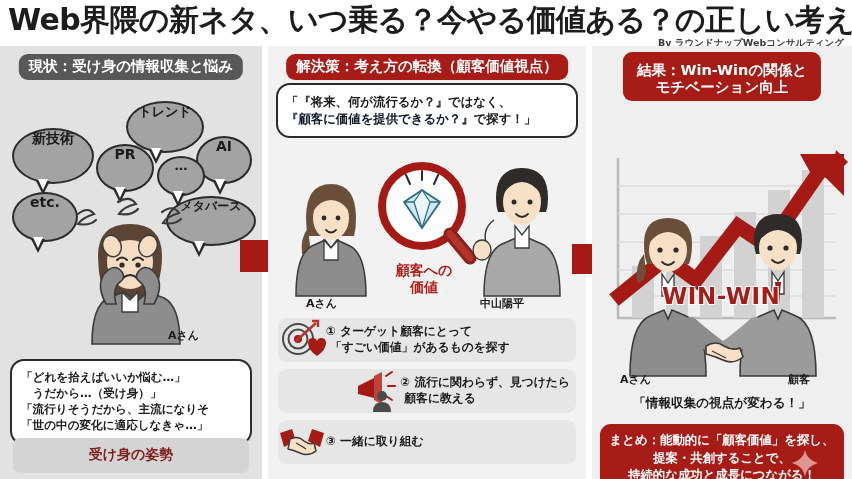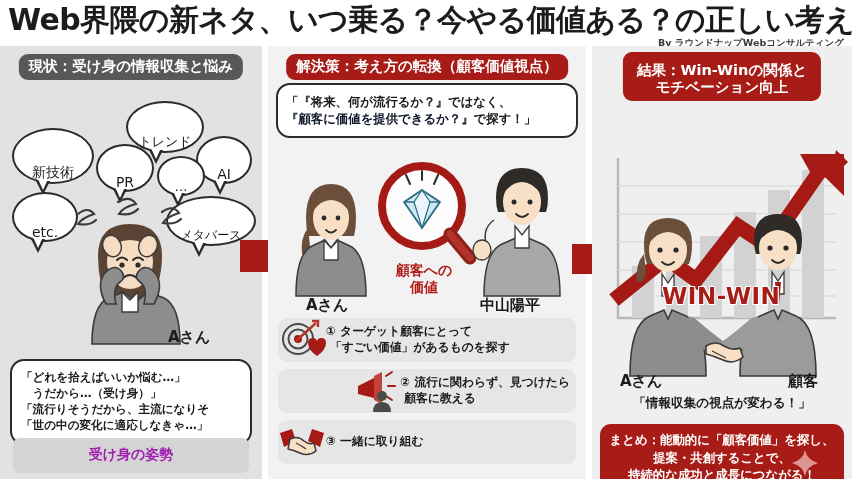--- a/index.html
+++ b/index.html
@@ -35,39 +35,39 @@
     line-height:1.18;white-space:nowrap;
   }
   .hdr-gray{background:#585858;}
   .hdr-red{background:#a81c17;}
   .hdr1{top:8px;padding:4px 10px 5px;font-size:14.5px;}
   .hdr2{top:8px;padding:4px 10px 5px;font-size:14.5px;}
   .hdr3{top:6px;padding:10px 14px 5px;font-size:14.5px;}
 
   
   .bub{
-    position:absolute;background:#ffffff;border:2.2px solid #2b2b2b;
-    border-radius:50%;display:flex;align-items:flex-end;justify-content:center;
-    font-weight:normal;color:#1b1b1b;text-align:center;
+    position:absolute;background:#a3a3a3;border:2.2px solid #2b2b2b;
+    border-radius:50%;display:flex;align-items:flex-start;justify-content:center;
+    font-weight:bold;color:#1b1b1b;text-align:center;
   }
   .bub:after{
     content:"";position:absolute;width:0;height:0;
     border-left:7px solid transparent;border-right:7px solid transparent;
     border-top:14px solid #2b2b2b;bottom:-13px;left:28%;
   }
   .bub:before{
     content:"";position:absolute;width:0;height:0;z-index:2;
     border-left:5px solid transparent;border-right:5px solid transparent;
     border-top:11px solid #fff;bottom:-8px;left:calc(28% + 2px);
   }
 
   
   .fig{position:absolute;}
   .lbl{
-    position:absolute;font-size:15px;font-weight:bold;color:#1b1b1b;
+    position:absolute;font-size:11px;font-weight:bold;color:#1b1b1b;
     white-space:nowrap;
   }
 
   
   .quote{
     position:absolute;background:#fff;border:2.4px solid #2b2b2b;
     border-radius:14px;font-weight:bold;color:#1b1b1b;
     line-height:1.38;
   }
   .quote .tail{
@@ -75,21 +75,21 @@
   }
   .red{color:#0f172a;}
 
   
   .arrow{position:absolute;}
 
   
   .pill{
     position:absolute;left:50%;transform:translateX(-50%);
     background:#d4d4d4;border-radius:7px;text-align:center;
-    font-weight:bold;color:#a21caf;
+    font-weight:bold;color:#7f1d1d;
   }
 
   
   .itm{
     position:absolute;left:10px;width:298px;
     background:#e6e6e6;border-radius:9px;
     display:flex;align-items:center;
   }
   .itm .ico{width:48px;height:42px;flex:0 0 48px;position:relative;}
   .itm .txt{

